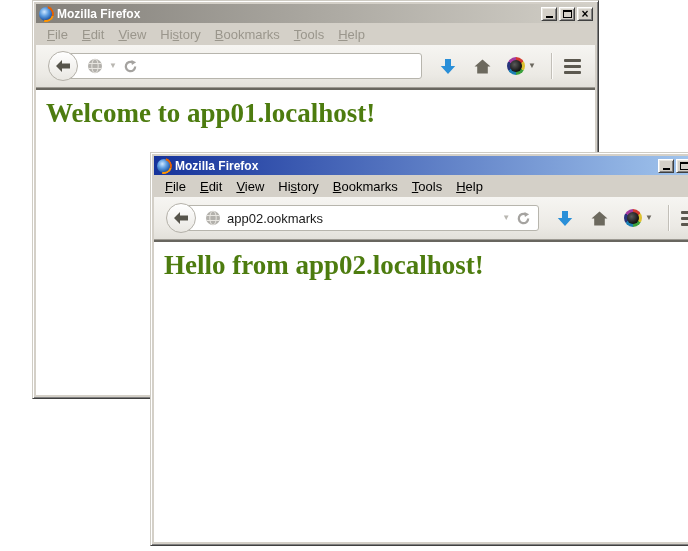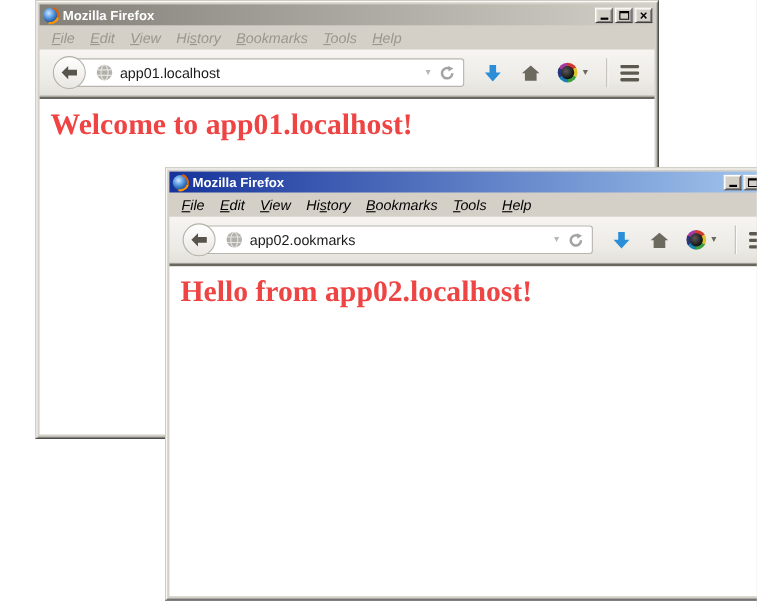--- a/index.html
+++ b/index.html
@@ -52,21 +52,21 @@
     display:flex; align-items:center; justify-content:center;
     font-size:12px; font-weight:bold; line-height:10px; color:#000;
     cursor:default;
   }
   .glyph-min { width:7px; height:2px; background:#000; margin-top:7px; }
   .glyph-max { width:9px; height:8px; border:1px solid #000; border-top:2px solid #000; margin-top:1px; }
 
   
   .menubar {
     height:22px; flex:0 0 22px; display:flex; align-items:center;
-    padding-left:4px; font-size:13px;font-style:italic;
+    padding-left:4px; font-size:13px;
   }
   .mi { padding:2px 7px; white-space:nowrap; }
   .win.active   .mi { color:#000000; }
   .win.inactive .mi { color:#9a968c; }
   .mi u { text-decoration:underline; }
 
   
   .toolbar {
     height:43px; flex:0 0 43px; display:flex; align-items:center;
     padding:0 14px 0 12px;
@@ -110,21 +110,21 @@
   }
 
   
   .content {
     flex:1; background:#ffffff; border-top:2px solid #68665f;
     position:relative; overflow:hidden;
   }
   .content h1 {
     margin:8px 0 0 10px;
     font-family:"Liberation Serif", serif;
-    font-weight:bold; font-size:27px; color:#ef4444;
+    font-weight:bold; font-size:27px; color:#4d7c0f;
     white-space:nowrap;
   }
 
   .grip { position:absolute; right:1px; bottom:1px; width:15px; height:15px; }
   .grip::after {
     content:""; position:absolute; left:0; top:0; width:2px; height:2px;
     box-shadow:
       11px 3px 0 #8f8d86, 12px 4px 0 #ffffff,
       7px 7px 0 #8f8d86,  8px 8px 0 #ffffff,
       11px 7px 0 #8f8d86, 12px 8px 0 #ffffff,
@@ -169,21 +169,20 @@
       <svg width="16" height="14" viewBox="0 0 16 14">
           <path d="M7 1 L1 7 L7 13 L7 9.6 L15 9.6 L15 4.4 L7 4.4 Z" fill="#56544b"></path>
         </svg>
     </span>
     <span class="urlbar">
       <svg width="16" height="16" viewBox="0 0 16 16">
         <circle cx="8" cy="8" r="7" fill="#b3b1ac"></circle>
         <ellipse cx="8" cy="8" rx="3.2" ry="7" fill="none" stroke="#e8e6e1" stroke-width="1"></ellipse>
         <path d="M1.5 5.5 H14.5 M1.5 10.5 H14.5" stroke="#e8e6e1" stroke-width="1" fill="none"></path>
       </svg>
-      <span class="url-text">app01.localhost</span>
       <span class="caret">▼</span>
       <svg width="15" height="15" viewBox="0 0 16 16">
         <path d="M13 8 A5 5 0 1 1 10.5 3.7" fill="none" stroke="#a5a3a0" stroke-width="2.4"></path>
         <path d="M9 1 L14 3.5 L9.5 6.5 Z" fill="#a5a3a0"></path>
       </svg>
     </span>
     <span class="tb-btn m18">
       <svg width="16" height="17" viewBox="0 0 16 17">
           <path d="M5 1 H11 V8 H15.2 L8 16 L0.8 8 H5 Z" fill="#2a8fd8"></path>
         </svg>

